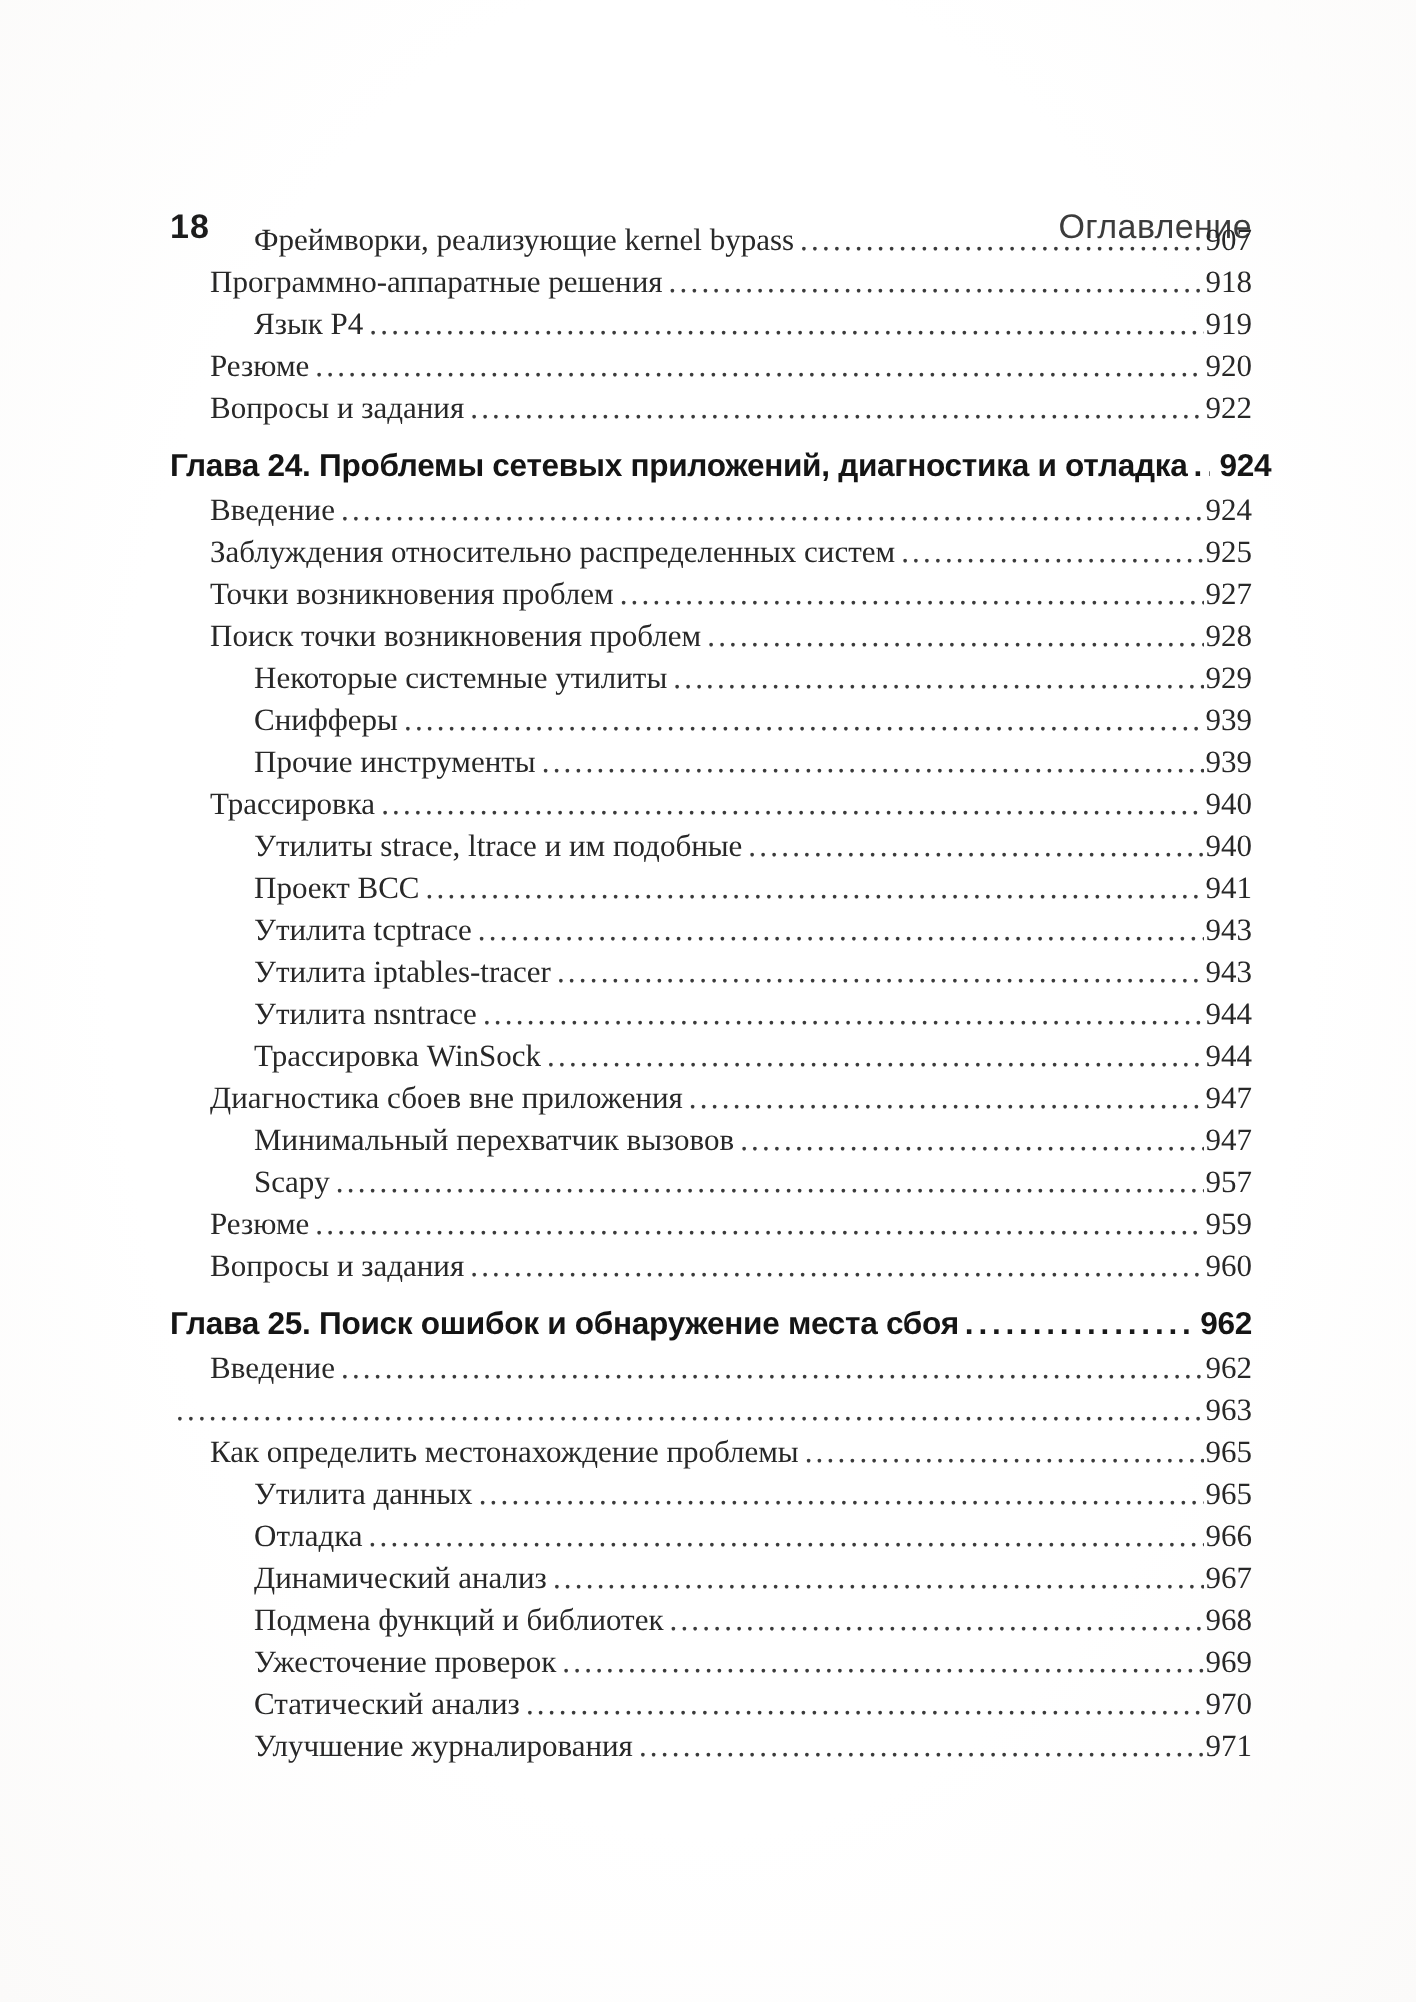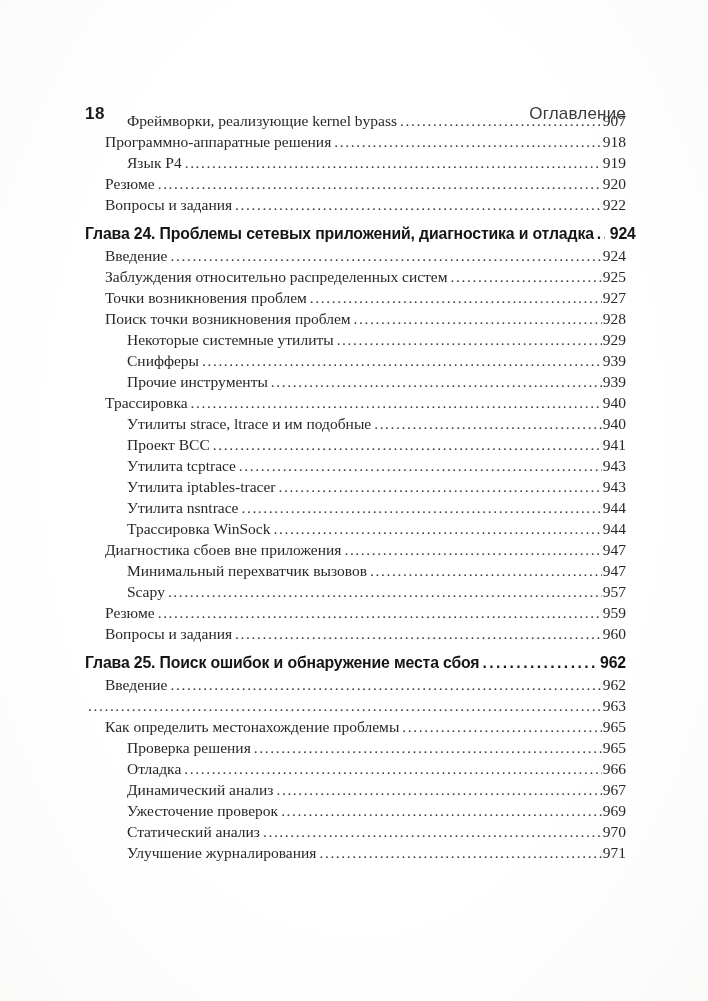--- a/index.html
+++ b/index.html
@@ -211,35 +211,40 @@
       <div class="toc-row lvl1">
         <span class="dots"></span>
         <span class="pg">963</span>
       </div>
       <div class="toc-row lvl1">
         <span class="label">Как определить местонахождение проблемы</span>
         <span class="dots"></span>
         <span class="pg">965</span>
       </div>
       <div class="toc-row lvl2">
-        <span class="label">Проверка решения</span>
+        <span class="label">Утилита данных</span>
         <span class="dots"></span>
         <span class="pg">965</span>
       </div>
       <div class="toc-row lvl2">
         <span class="label">Отладка</span>
         <span class="dots"></span>
         <span class="pg">966</span>
       </div>
       <div class="toc-row lvl2">
         <span class="label">Динамический анализ</span>
         <span class="dots"></span>
         <span class="pg">967</span>
       </div>
       <div class="toc-row lvl2">
+        <span class="label">Подмена функций и библиотек</span>
+        <span class="dots"></span>
+        <span class="pg">968</span>
+      </div>
+      <div class="toc-row lvl2">
         <span class="label">Ужесточение проверок</span>
         <span class="dots"></span>
         <span class="pg">969</span>
       </div>
       <div class="toc-row lvl2">
         <span class="label">Статический анализ</span>
         <span class="dots"></span>
         <span class="pg">970</span>
       </div>
       <div class="toc-row lvl2">

